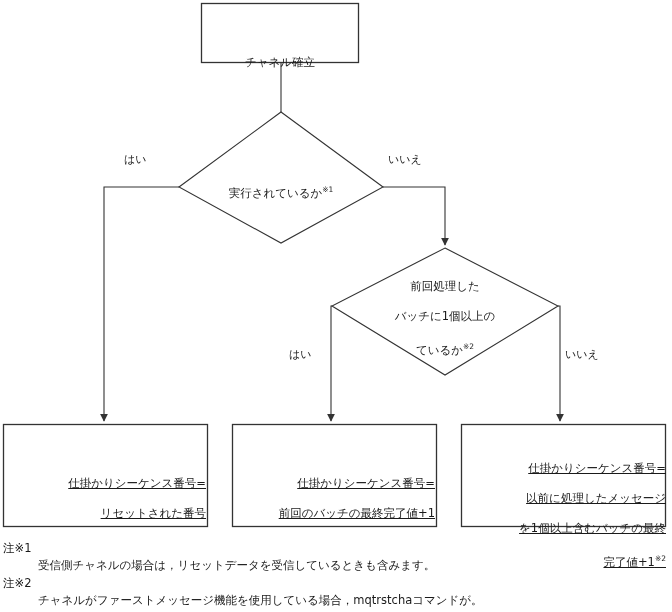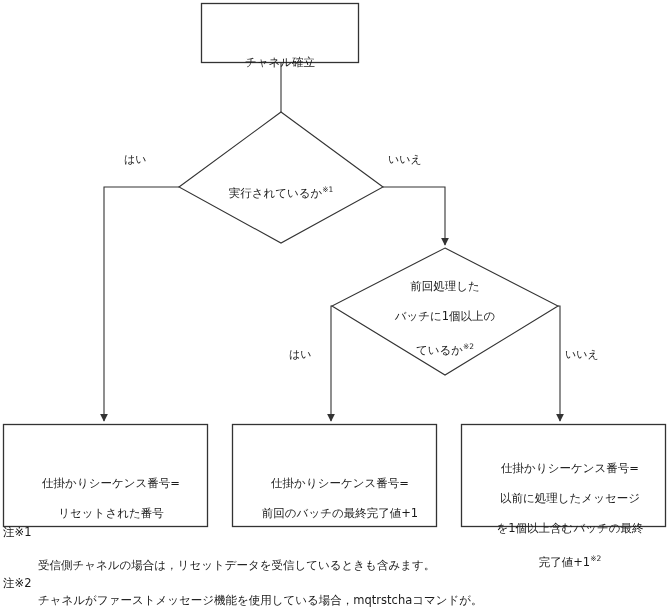--- a/index.html
+++ b/index.html
@@ -11,21 +11,21 @@
   #flow{position:absolute;left:0;top:0;width:672px;height:612px;}
 
   .node-text{
     position:absolute;
     font-size:11.5px;
     line-height:15px;
     color:#1a1a1a;
     white-space:pre-line;
     letter-spacing:0px;
   }
-  .box-text{ text-align:center; }
+  .box-text{ text-align:right;text-decoration:underline; }
   .dia-text{ text-align:center; }
   .edge-label{
     position:absolute;
     font-size:11px;
     line-height:14px;
     color:#1a1a1a;
     font-family:Liberation Serif, serif;
   }
   .sup{ font-size:7.5px; vertical-align:super; }
   .note{
@@ -97,16 +97,16 @@
   <div>前回のバッチの最終完了値+1</div>
 </div>
 
 <div class="node-text box-text" style="left:474px;top:446px;width:192px;">
   <div>仕掛かりシーケンス番号=</div>
   <div>以前に処理したメッセージ</div>
   <div>を1個以上含むバッチの最終</div>
   <div><span>完了値+1</span><span class="sup">※2</span></div>
 </div>
 
-<div class="note note-head" style="top:524px;">注※1</div>
+<div class="note note-head" style="top:540px;">注※1</div>
 <div class="note note-body" style="top:557px;">受信側チャネルの場合は，リセットデータを受信しているときも含みます。</div>
 <div class="note note-head" style="top:575px;">注※2</div>
 <div class="note note-body" style="top:592px;">チャネルがファーストメッセージ機能を使用している場合，mqtrstchaコマンドが。</div>
 
 </body></html>

